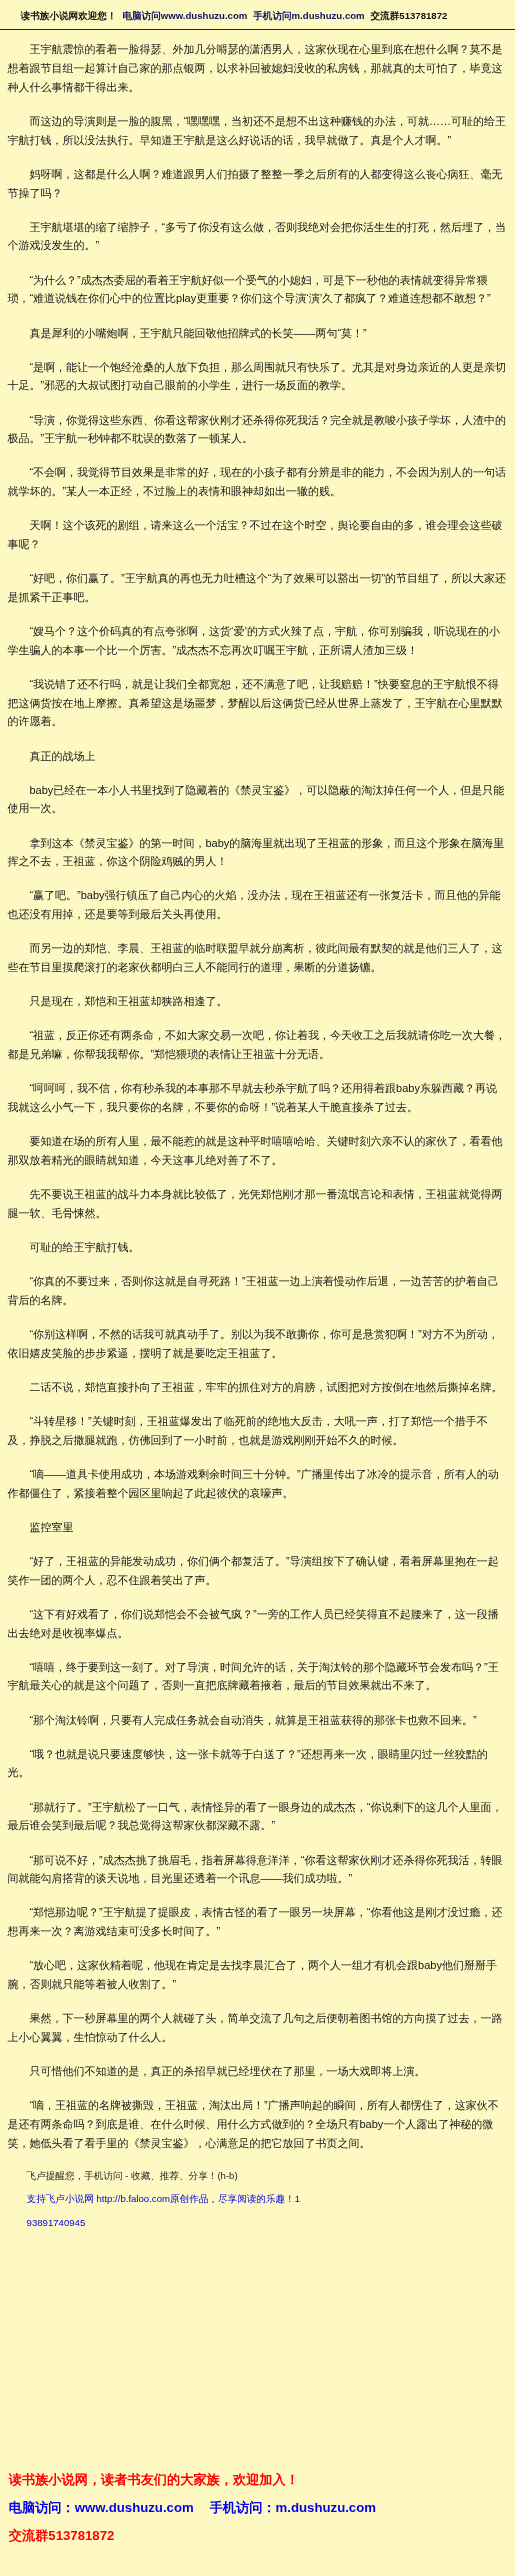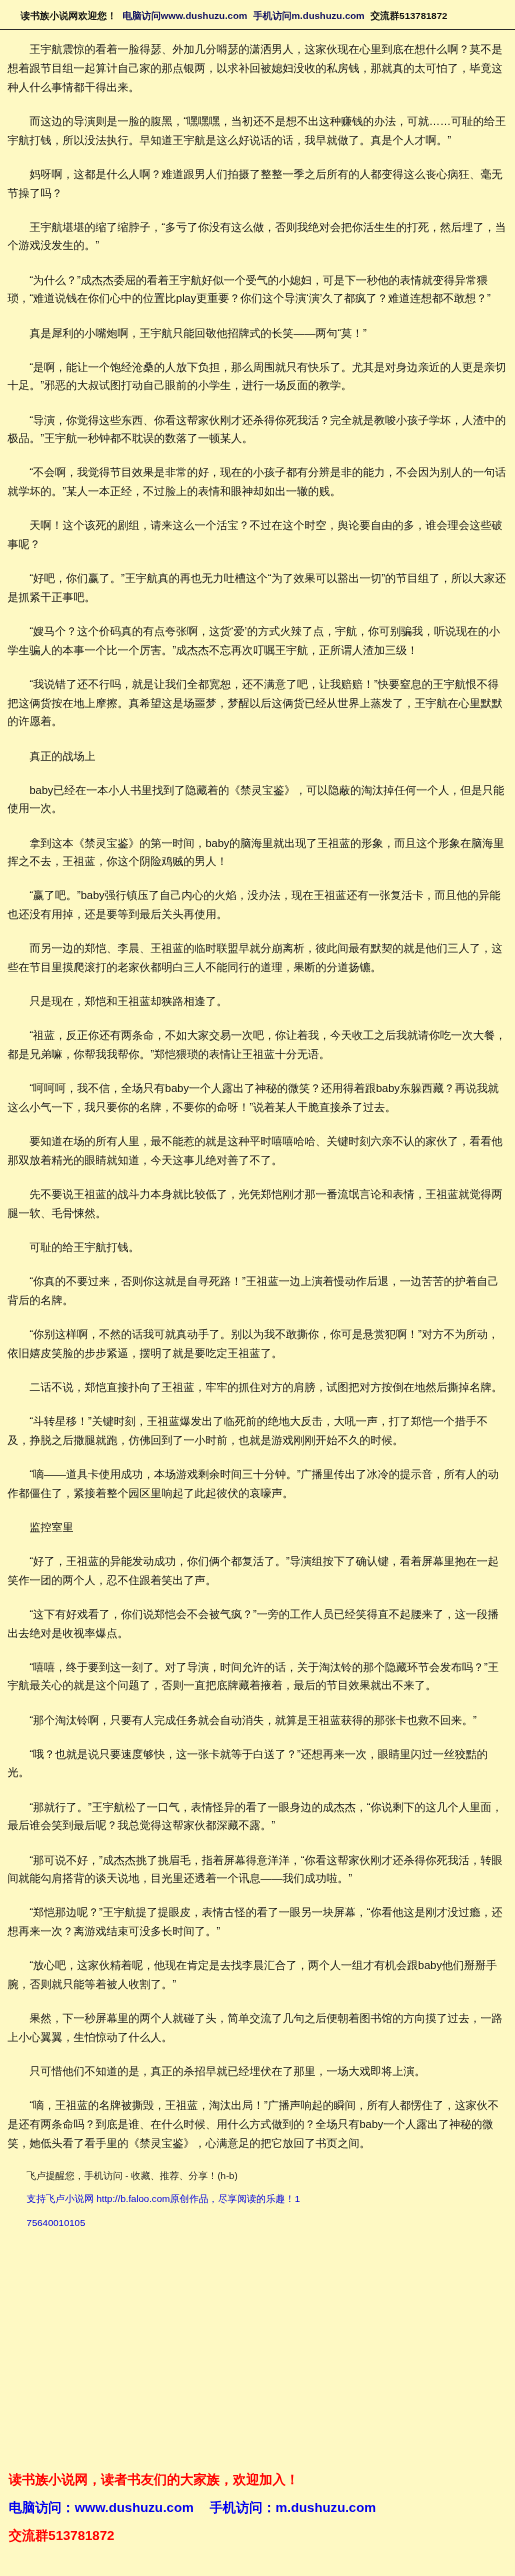--- a/index.html
+++ b/index.html
@@ -100,21 +100,21 @@
 
         <p class="para">“赢了吧。”baby强行镇压了自己内心的火焰，没办法，现在王祖蓝还有一张复活卡，而且他的异能也还没有用掉，还是要等到最后关头再使用。</p>
 
         <p class="para">而另一边的郑恺、李晨、王祖蓝的临时联盟早就分崩离析，彼此间最有默契的就是他们三人了，这些在节目里摸爬滚打的老家伙都明白三人不能同行的道理，果断的分道扬镳。</p>
 
         <p class="para">只是现在，郑恺和王祖蓝却狭路相逢了。</p>
 
         <p class="para">“祖蓝，反正你还有两条命，不如大家交易一次吧，你让着我，今天收工之后我就请你吃一次大餐，都是兄弟嘛，你帮我我帮你。”郑恺猥琐的表情让王祖蓝十分无语。</p>
 
 
-        <p class="para">“呵呵呵，我不信，全场只有baby一个人露出了神秘的微笑？还用得着跟baby东躲西藏？再说我就这么小气一下，我只要你的名牌，不要你的命呀！”说着某人干脆直接杀了过去。</p>
+        <p class="para">“呵呵呵，我不信，你有秒杀我的本事那不早就去秒杀宇航了吗？还用得着跟baby东躲西藏？再说我就这么小气一下，我只要你的名牌，不要你的命呀！”说着某人干脆直接杀了过去。</p>
 
         <p class="para">要知道在场的所有人里，最不能惹的就是这种平时嘻嘻哈哈、关键时刻六亲不认的家伙了，看看他那双放着精光的眼睛就知道，今天这事儿绝对善了不了。</p>
 
         <p class="para">先不要说王祖蓝的战斗力本身就比较低了，光凭郑恺刚才那一番流氓言论和表情，王祖蓝就觉得两腿一软、毛骨悚然。</p>
 
         <p class="para">可耻的给王宇航打钱。</p>
 
         <p class="para">“你真的不要过来，否则你这就是自寻死路！”王祖蓝一边上演着慢动作后退，一边苦苦的护着自己背后的名牌。</p>
 
         <p class="para">“你别这样啊，不然的话我可就真动手了。别以为我不敢撕你，你可是悬赏犯啊！”对方不为所动，依旧嬉皮笑脸的步步紧逼，摆明了就是要吃定王祖蓝了。</p>
@@ -148,21 +148,21 @@
         <p class="para">果然，下一秒屏幕里的两个人就碰了头，简单交流了几句之后便朝着图书馆的方向摸了过去，一路上小心翼翼，生怕惊动了什么人。</p>
 
         <p class="para">只可惜他们不知道的是，真正的杀招早就已经埋伏在了那里，一场大戏即将上演。</p>
 
         <p class="para">“嘀，王祖蓝的名牌被撕毁，王祖蓝，淘汰出局！”广播声响起的瞬间，所有人都愣住了，这家伙不是还有两条命吗？到底是谁、在什么时候、用什么方式做到的？全场只有baby一个人露出了神秘的微笑，她低头看了看手里的《禁灵宝鉴》，心满意足的把它放回了书页之间。</p>
       </div>
 
     <div class="faloo">
       <p class="faloo-reminder">飞卢提醒您，手机访问 - 收藏、推荐、分享！(h-b)</p>
       <p class="faloo-link">支持飞卢小说网 http://b.faloo.com原创作品，尽享阅读的乐趣！1</p>
-      <p class="faloo-link">75640010105</p>
+      <p class="faloo-link">93891740945</p>
     </div>
   </div>
 
   <div class="site-footer">
     <p class="footer-red">读书族小说网，读者书友们的大家族，欢迎加入！</p>
     <p class="footer-blue">
       <span>电脑访问：www.dushuzu.com</span><span>手机访问：m.dushuzu.com</span>
     </p>
     <p class="footer-red">交流群513781872</p>
   </div>

